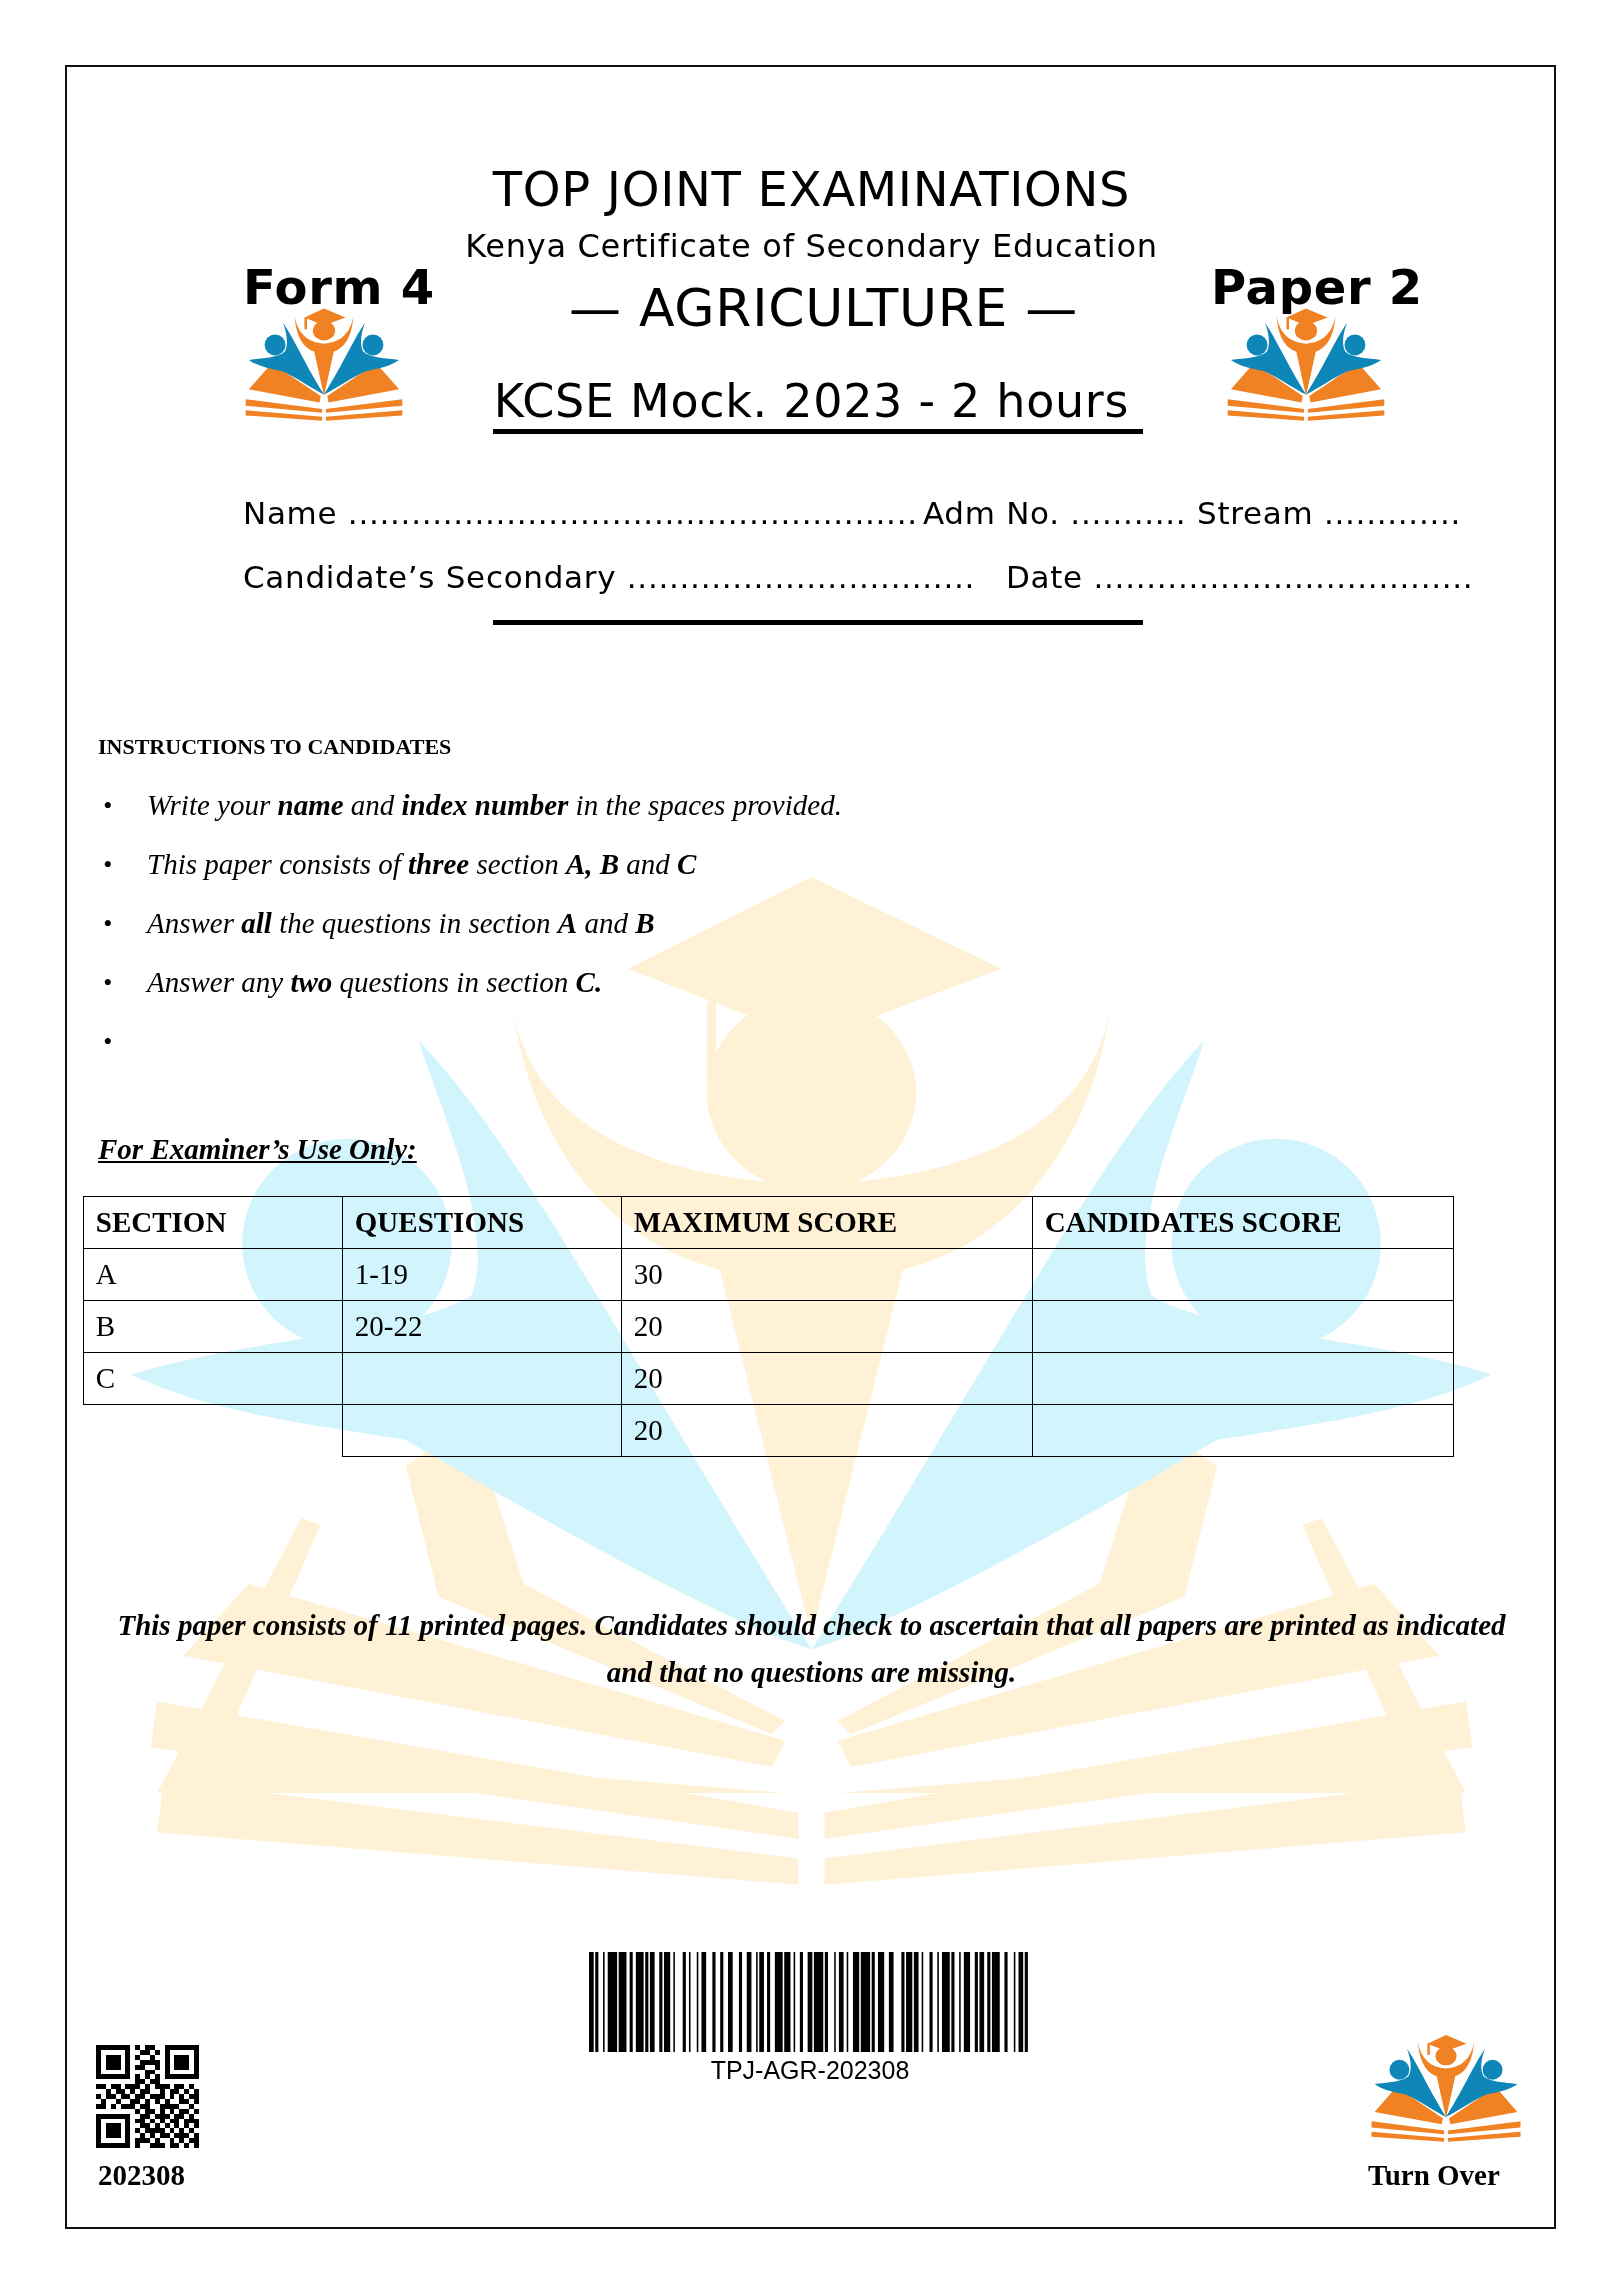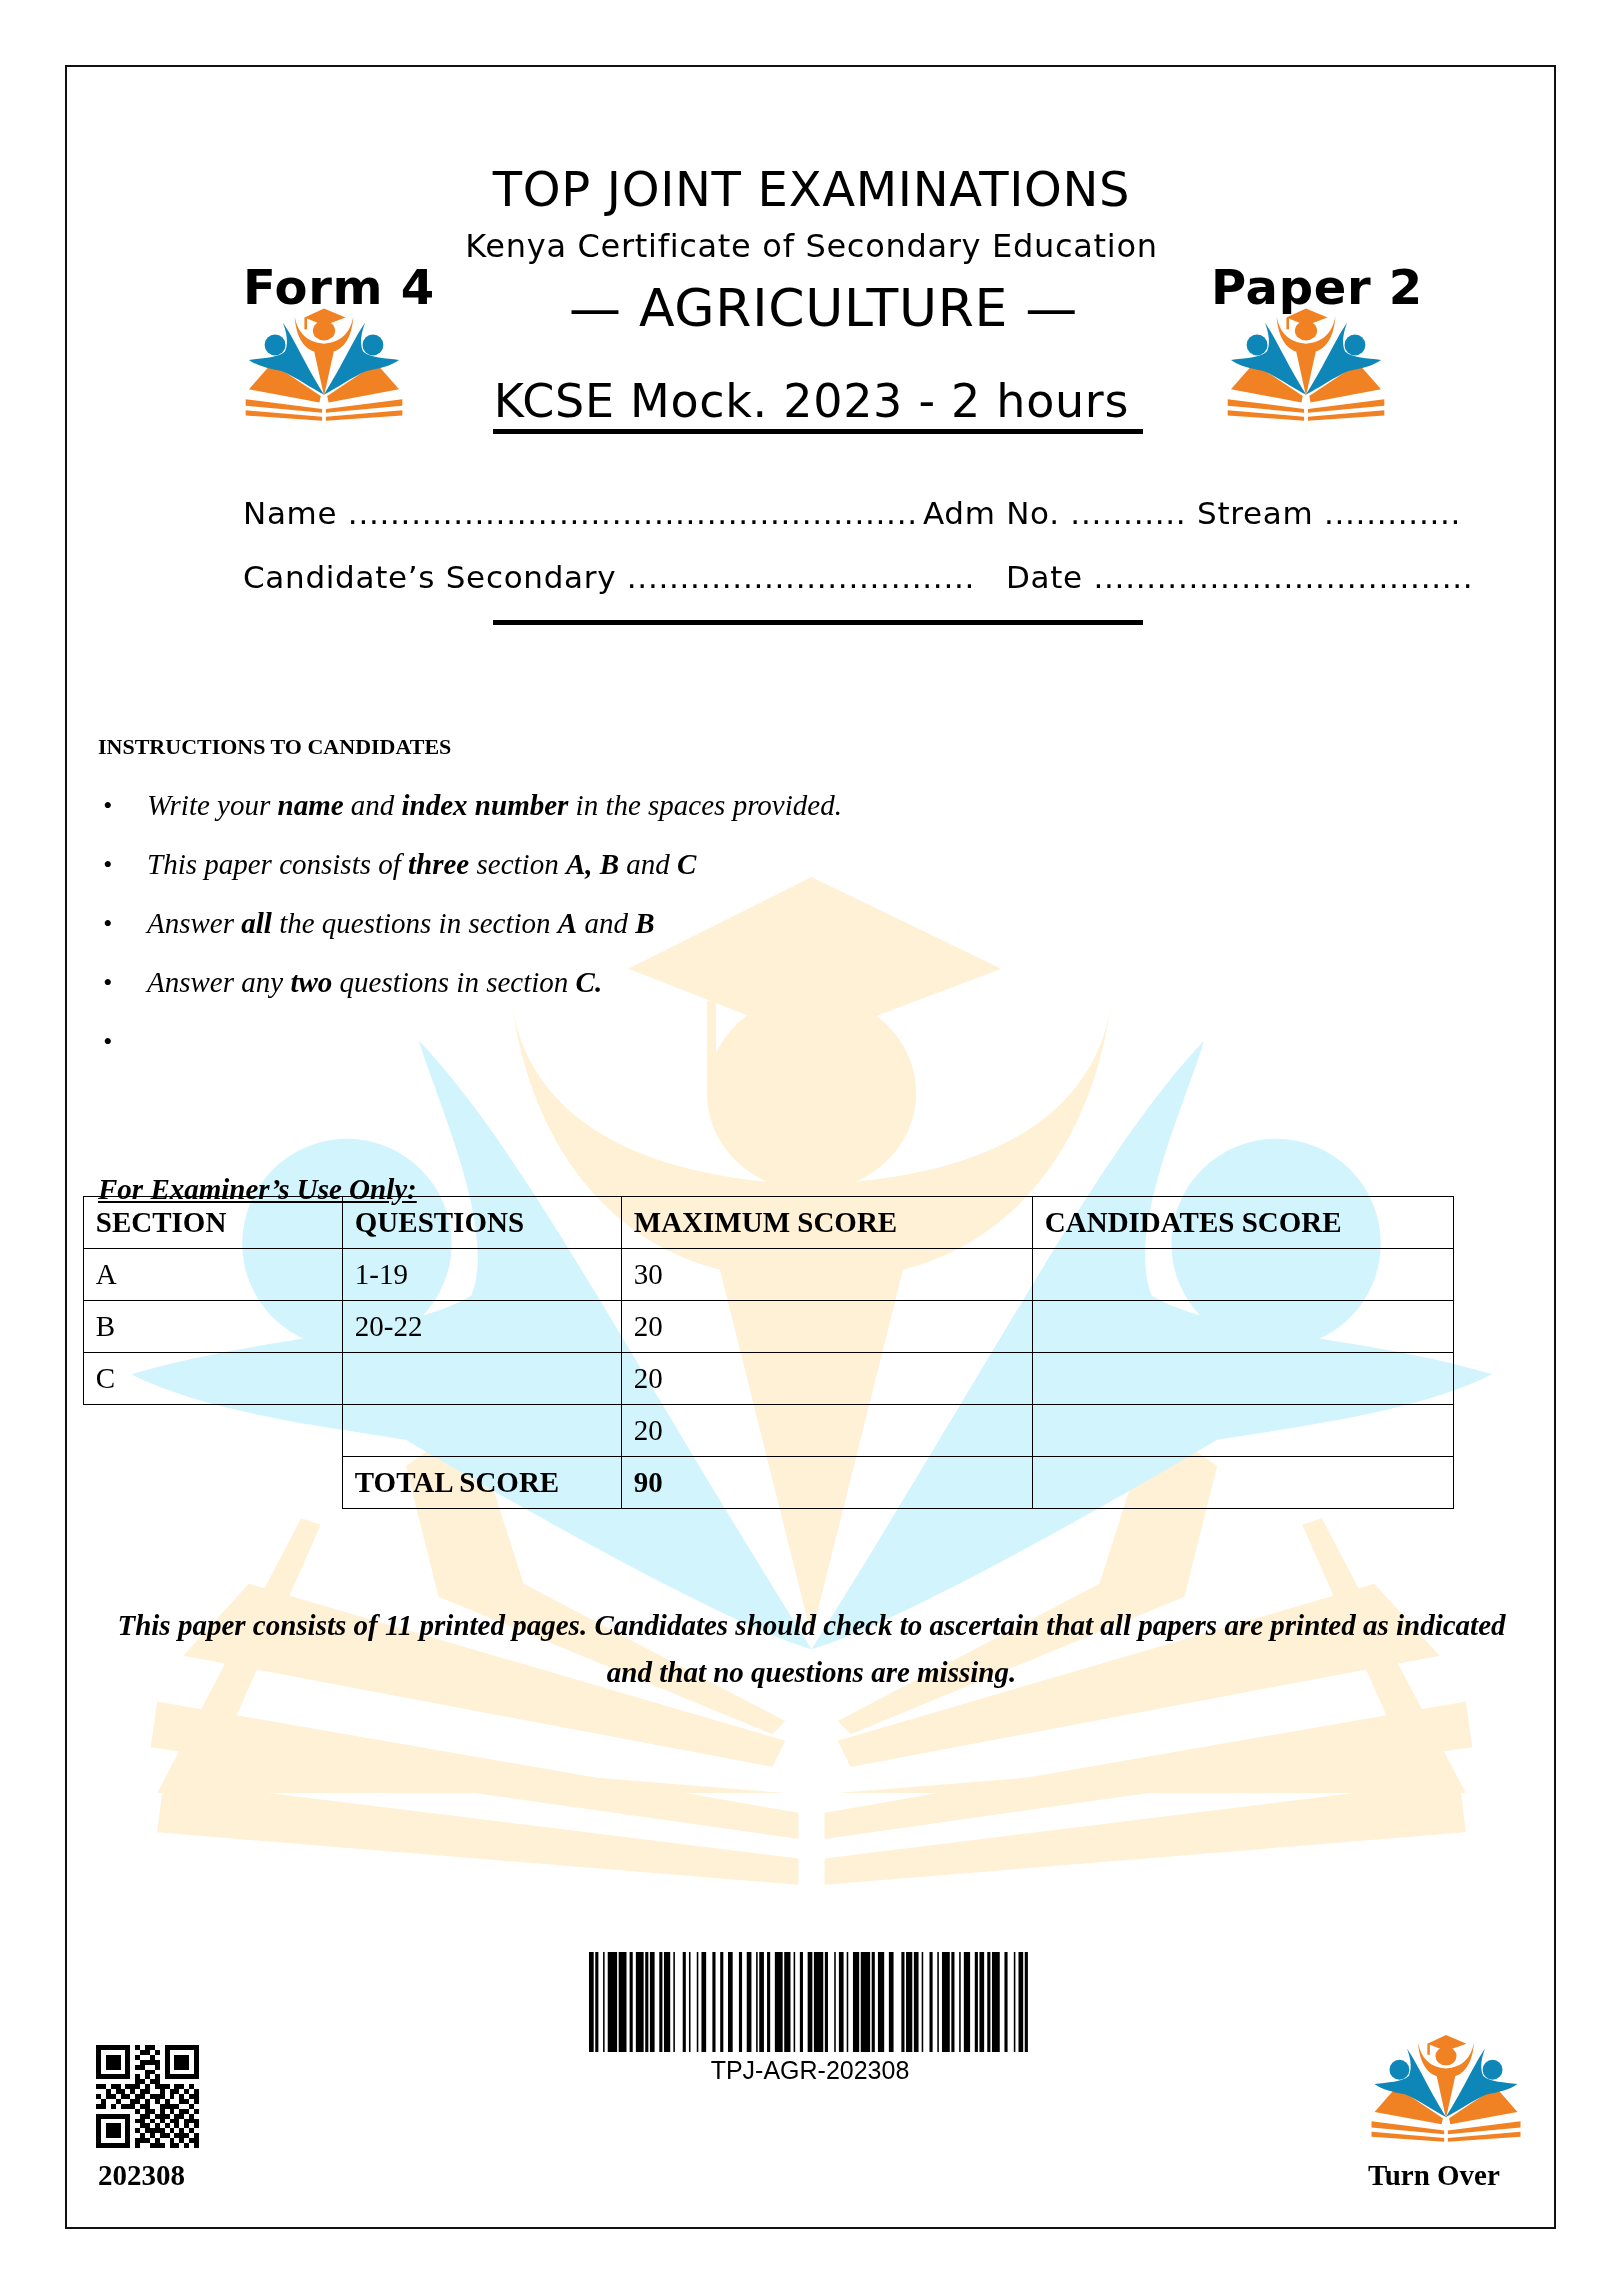--- a/index.html
+++ b/index.html
@@ -21,21 +21,21 @@
   .rule { height: 4.6px; background: #000; }
   .fieldrow { font-size: 31px; white-space: nowrap; }
 
   .logo { position: absolute; }
 
   .instr-title { left: 98px; top: 734px; font-size: 22px; font-weight: bold; }
   .instr-list { left: 98px; top: 782px; font-size: 29px; font-style: italic; margin: 0; padding: 0; list-style: none; }
   .instr-list li { position: relative; padding-left: 49px; height: 59px; line-height: 47px; white-space: nowrap; }
   .instr-list li .bullet { position: absolute; left: 5.2px; top: 0; font-style: normal; font-size: 26px; }
 
-  .examiner { left: 98px; top: 1133px; font-size: 29px; font-weight: bold; font-style: italic; text-decoration: underline; margin-top: 40px; }
+  .examiner { left: 98px; top: 1133px; font-size: 29px; font-weight: bold; font-style: italic; text-decoration: underline; }
 
   table.scores { position: absolute; left: 83px; top: 1196px; border-collapse: collapse; font-size: 29px; z-index: 2; }
   table.scores td { border: 1.3px solid #000; vertical-align: top; padding: 9.2px 11.8px 0 11.8px; height: 52px; box-sizing: border-box; }
   table.scores td.nob { border: none; }
   table.scores .c1 { width: 259px; }
   table.scores .c2 { width: 279px; }
   table.scores .c3 { width: 411px; }
   table.scores .c4 { width: 421px; }
   table.scores .bold { font-weight: bold; }
 
@@ -192,26 +192,20 @@
     <tr>
       <td>C</td>
       <td></td>
       <td>20</td>
       <td></td>
     </tr>
     <tr>
       <td class="nob" style="border-top:1.3px solid #000;"></td>
       <td></td>
       <td>20</td>
-      <td></td>
-    </tr>
-    <tr>
-      <td class="nob"></td>
-      <td class="bold">TOTAL SCORE</td>
-      <td class="bold">90</td>
       <td></td>
     </tr>
   </tbody>
     </table>
 
   <div class="abs notice">This paper consists of 11 printed pages. Candidates should check to ascertain that all papers are printed as indicated and that no questions are missing.</div>
 
   <svg class="abs barcode" id="barcode" viewBox="0 0 676 153" preserveAspectRatio="none" xmlns="http://www.w3.org/2000/svg">
       <rect x="0.00" y="0" width="7.17" height="153" fill="#000"></rect>
       <rect x="9.55" y="0" width="4.78" height="153" fill="#000"></rect>

